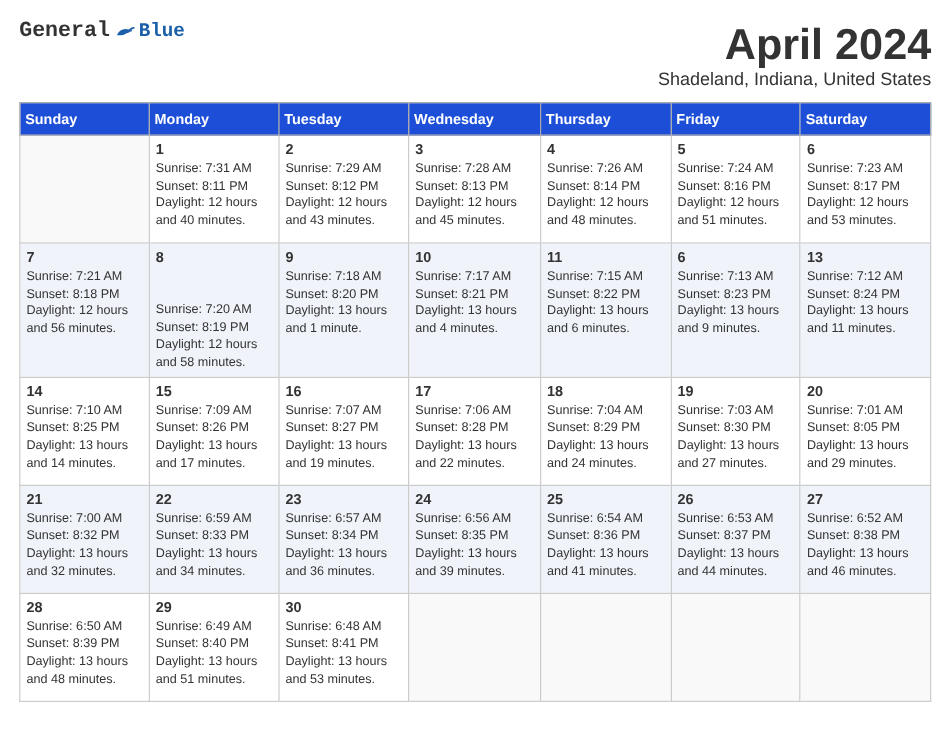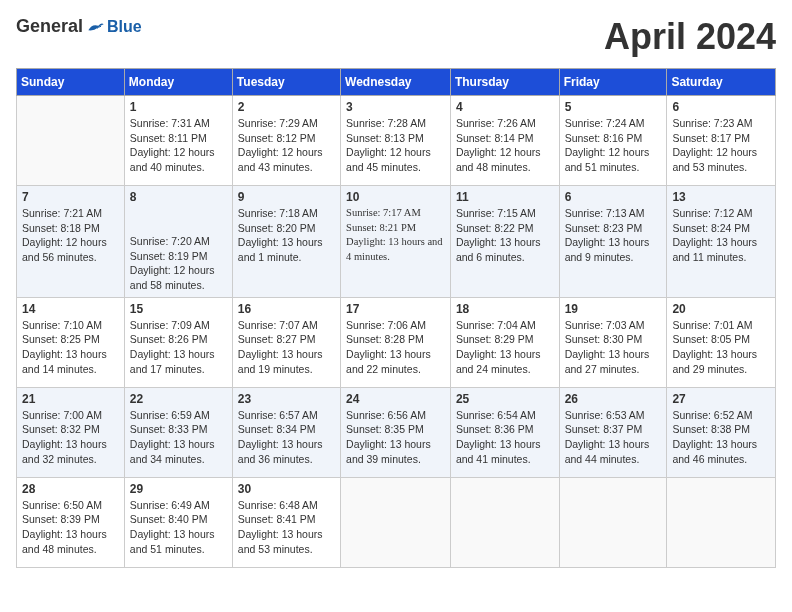--- a/index.html
+++ b/index.html
@@ -18,20 +18,21 @@
     }
     .logo {
       display: flex;
       flex-direction: column;
       align-items: flex-start;
     }
     .logo-text {
       display: flex;
       align-items: center;
       gap: 2px;
+      font-family: Liberation Mono, monospace;
     }
     .logo-general {
       font-size: 18px;
       font-weight: bold;
       color: #333;
     }
     .logo-blue {
       font-size: 16px;
       font-weight: bold;
       color: #1a5fa8;
@@ -100,20 +101,21 @@
       <span class="logo-general">General</span>
       <svg class="logo-bird" viewBox="0 0 30 20" xmlns="http://www.w3.org/2000/svg">
         <path d="M5 15 Q10 5 20 8 Q25 3 28 6 Q22 8 18 12 Q14 16 5 15Z" fill="#1a5fa8"></path>
         <path d="M18 12 Q20 10 24 9" stroke="#1a5fa8" fill="none" stroke-width="1.5"></path>
       </svg>
       <span class="logo-blue">Blue</span>
     </div>
   </div>
   <div class="title-section">
     <div class="month-title">April 2024</div>
+    <div class="location">Shadeland, Indiana, United States</div>
   </div>
 </div>
 
 <table class="calendar-table">
   <thead>
     <tr>
     <th>Sunday</th>
         <th>Monday</th>
         <th>Tuesday</th>
         <th>Wednesday</th>
@@ -176,21 +178,21 @@
 Daylight: 12 hours and 58 minutes.</div>
         </td>
         <td>
           <span class="day-number">9</span>
           <div class="day-info" style="white-space: pre-line;">Sunrise: 7:18 AM
 Sunset: 8:20 PM
 Daylight: 13 hours and 1 minute.</div>
         </td>
         <td>
           <span class="day-number">10</span>
-          <div class="day-info" style="white-space: pre-line; font-family: Liberation Serif, serif;">Sunrise: 7:17 AM
+          <div class="day-info" style="white-space: pre-line;">Sunrise: 7:17 AM
 Sunset: 8:21 PM
 Daylight: 13 hours and 4 minutes.</div>
         </td>
         <td>
           <span class="day-number">11</span>
           <div class="day-info" style="white-space: pre-line;">Sunrise: 7:15 AM
 Sunset: 8:22 PM
 Daylight: 13 hours and 6 minutes.</div>
         </td>
         <td>

